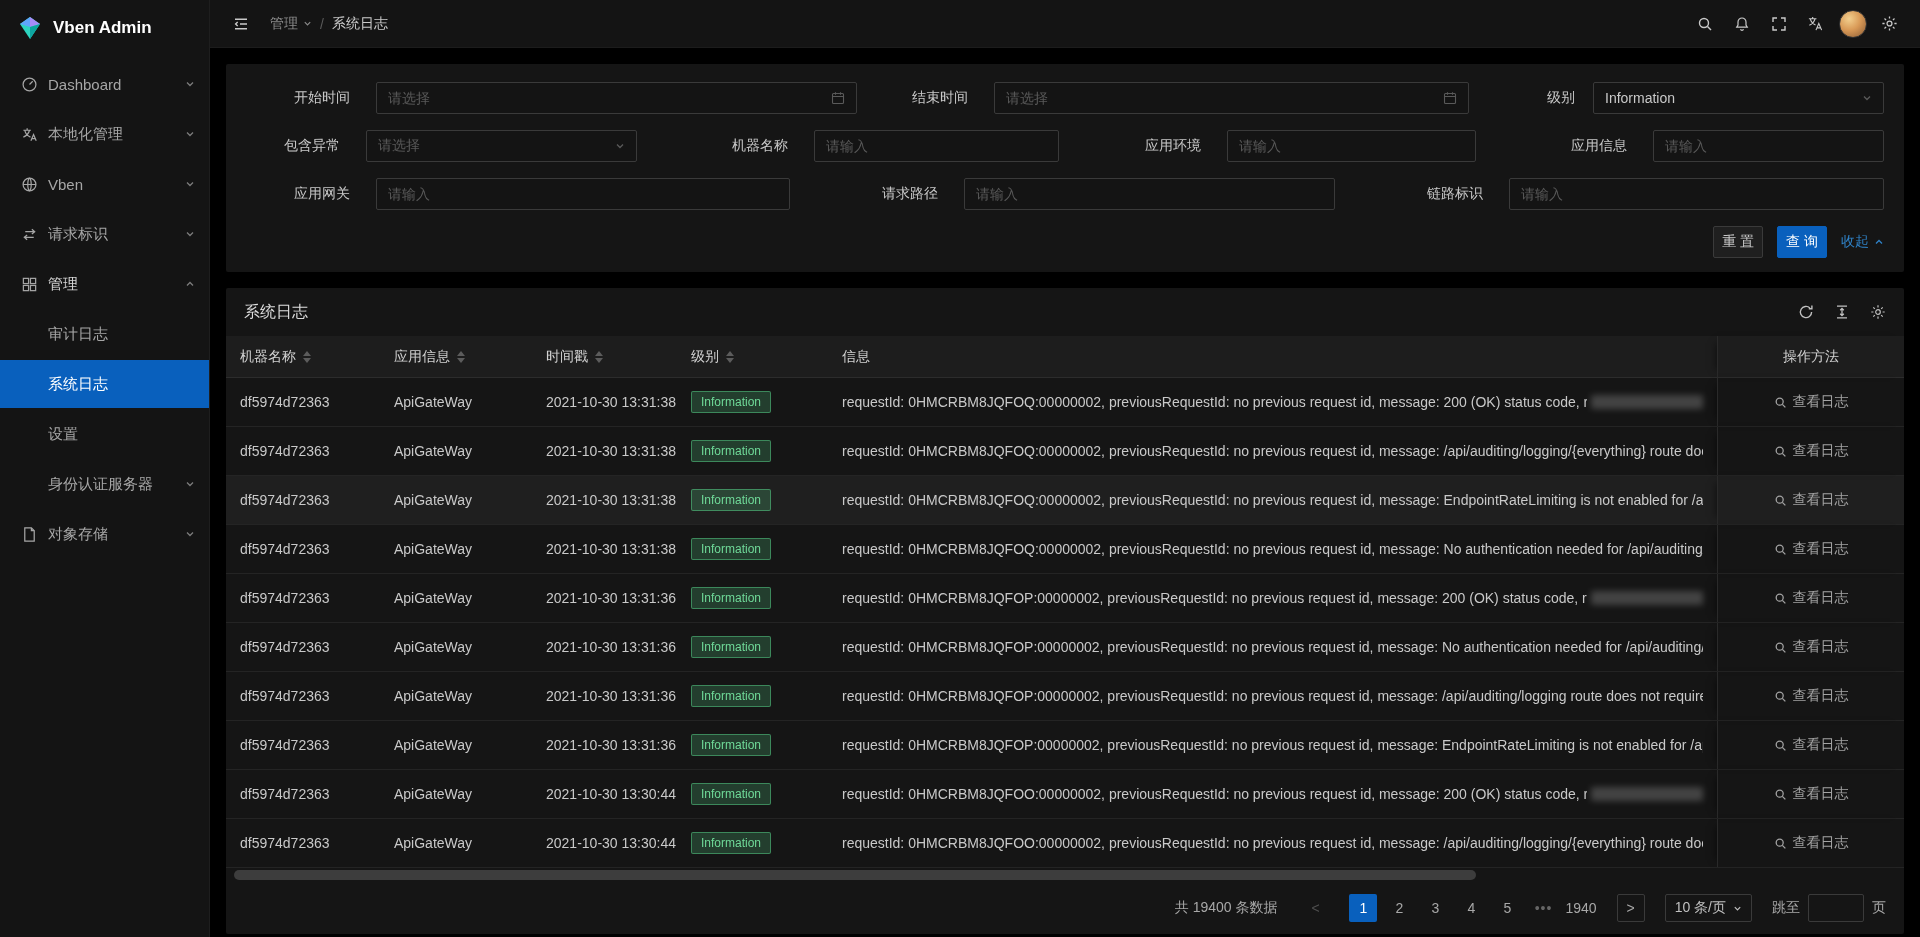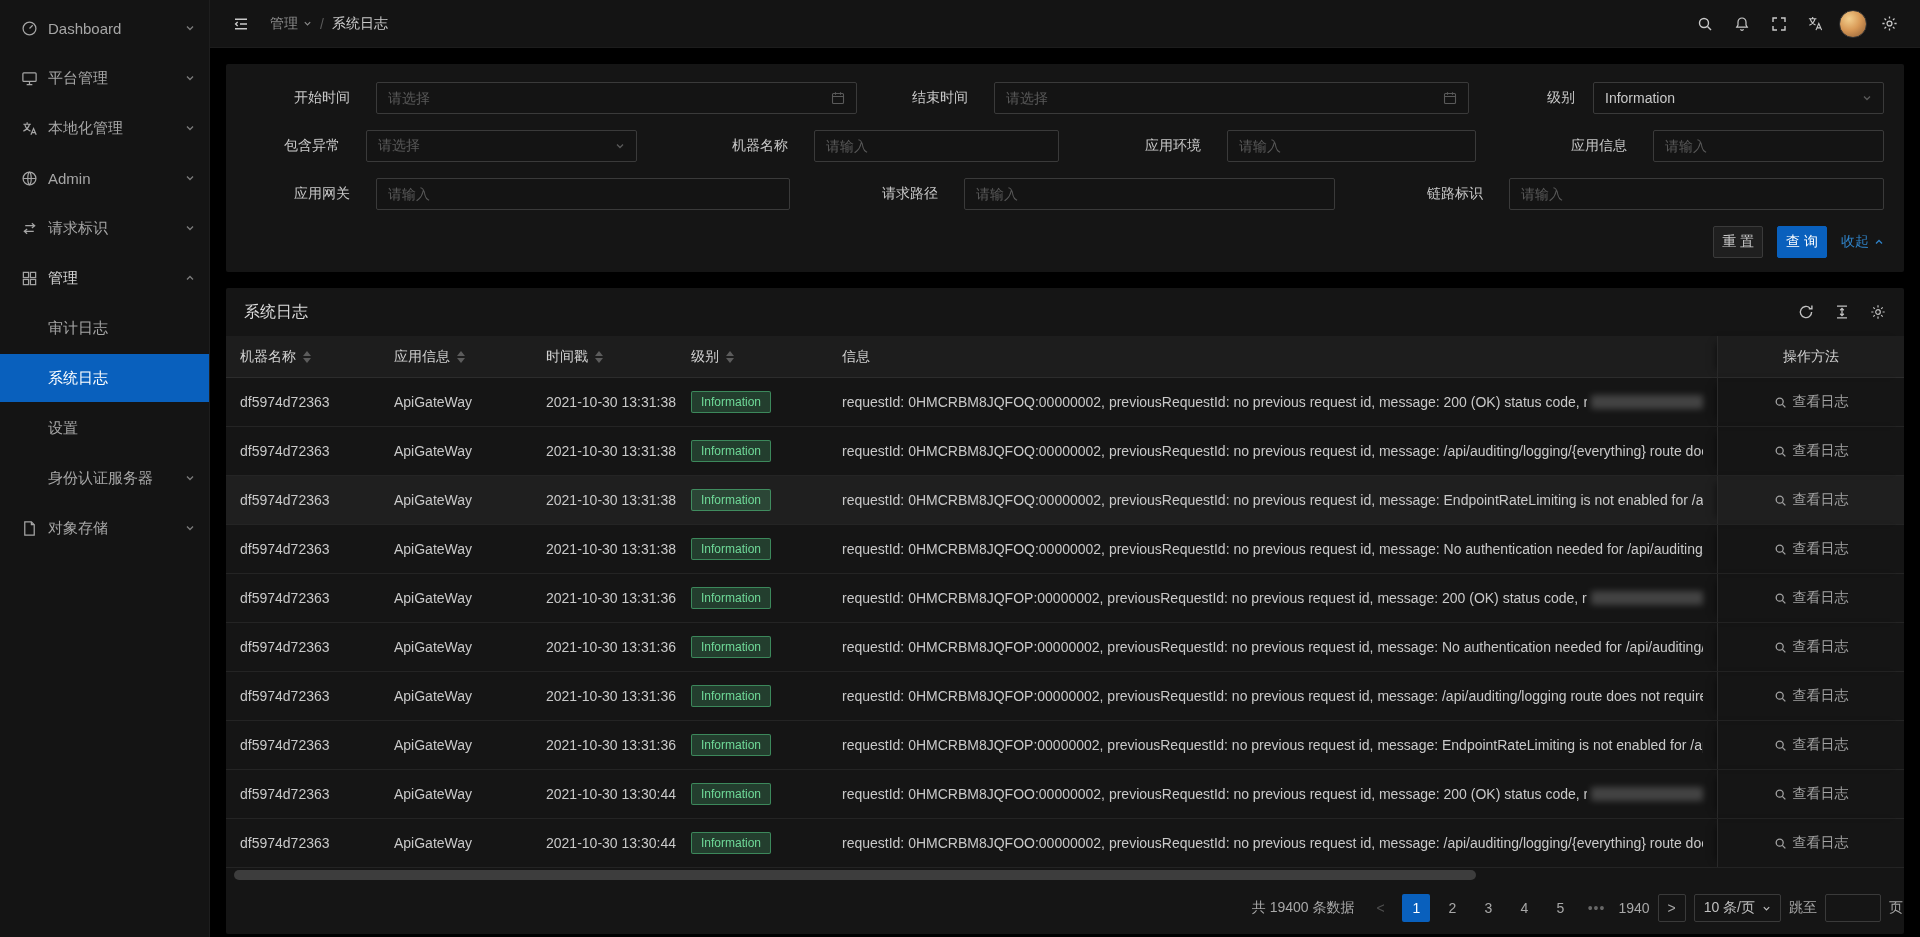--- a/index.html
+++ b/index.html
@@ -82,70 +82,67 @@
   .badge{font-size:12px;line-height:1;padding:4px 9px;border-radius:2px;background:rgba(85,209,135,.22);border:1px solid rgba(85,209,135,.5);color:#6fd998}
   .msg-text{overflow:hidden;white-space:nowrap}
   .redact{display:inline-block;width:112px;height:14px;margin-left:4px;background:#9a9a9a;opacity:.35;filter:blur(3px);border-radius:2px;flex-shrink:0}
   .view-link{color:#a3a3a3;display:flex;align-items:center;gap:6px;cursor:pointer;background:none;border:none;font:inherit}
 
   
   .h-scroll{height:14px;position:relative;background:#151515}
   .h-thumb{position:absolute;left:8px;top:2px;height:10px;width:74%;background:#3d3d3d;border-radius:5px;cursor:pointer}
 
   
-  .pager{height:52px;display:flex;align-items:center;justify-content:flex-end;gap:8px;padding:0 1px;color:#a8a8a8;font-size:14px}
+  .pager{height:52px;display:flex;align-items:center;justify-content:flex-end;gap:20px;padding:0 18px;color:#a8a8a8;font-size:14px}
   .pager-total{margin-right:4px;color:#a8a8a8}
   .pages{display:flex;align-items:center;gap:8px}
   .page-btn{min-width:28px;height:28px;display:flex;align-items:center;justify-content:center;background:transparent;border:none;color:#a8a8a8;font:inherit;cursor:pointer;border-radius:2px}
   .page-btn.active{background:#0960bd;color:#fff}
   .page-btn.ellipsis{color:#666;letter-spacing:1px}
   .nav-btn{width:28px;height:28px;display:flex;align-items:center;justify-content:center;background:transparent;font:inherit;cursor:pointer;border-radius:2px}
   .prev{border:none;color:#4f4f4f}
   .next{border:1px solid #3a3a3a;color:#a8a8a8}
   .per-page{height:28px;border:1px solid #3a3a3a;border-radius:2px;padding:0 9px;display:flex;align-items:center;gap:7px;cursor:pointer;color:#c0c0c0}
   .jump{display:flex;align-items:center;gap:8px}
   .jump-input{width:56px;height:28px;border:1px solid #3a3a3a;border-radius:2px;background:transparent;outline:none;color:#c9c9c9;padding:0 6px;font:inherit}
 </style>
 </head>
 <body>
 
 <div class="app">
 
   <aside class="sidebar">
+    <div class="logo">
+      <span>
+        <svg width="28" height="28" viewBox="0 0 28 28">
+          <polygon points="14,3 24,10 14,25 4,10" fill="#2dd4bf"></polygon>
+          <polygon points="14,3 24,10 14,13" fill="#a78bfa"></polygon>
+          <polygon points="14,3 4,10 14,13" fill="#60a5fa"></polygon>
+          <polygon points="14,13 24,10 14,25" fill="#0ea5a0"></polygon>
+        </svg>
+      </span>
+      <span class="logo-title">Vben Admin</span>
+    </div>
 
     <nav class="menu">
       <div class="menu-item">
         <span class="mi-icon">
           <svg width="17" height="17" viewBox="0 0 18 18" fill="none" stroke="currentColor" stroke-width="1.3">
               <circle cx="9" cy="9" r="6.8"></circle>
               <path d="M9 9l3.4-3.4M9 9v.01"></path>
             </svg>
         </span>
         <span class="mi-label">Dashboard</span>
         <span class="mi-chevron">
           <svg width="10" height="10" viewBox="0 0 10 10" fill="none" stroke="currentColor" stroke-width="1.3">
               <path d="M2 3.5l3 3 3-3"></path>
             </svg>
         </span>
       </div>
 
-      <div class="menu-item">
-        <span class="mi-icon">
-          <svg width="17" height="17" viewBox="0 0 18 18" fill="none" stroke="currentColor" stroke-width="1.3">
-              <rect x="2" y="3" width="14" height="9" rx="1"></rect>
-              <path d="M6 15.5h6M9 12v3.5"></path>
-            </svg>
-        </span>
-        <span class="mi-label">平台管理</span>
-        <span class="mi-chevron">
-          <svg width="10" height="10" viewBox="0 0 10 10" fill="none" stroke="currentColor" stroke-width="1.3">
-              <path d="M2 3.5l3 3 3-3"></path>
-            </svg>
-        </span>
-      </div>
 
       <div class="menu-item">
         <span class="mi-icon">
           <svg width="17" height="17" viewBox="0 0 18 18" fill="none" stroke="currentColor" stroke-width="1.3">
               <path d="M2.5 4.5h8M6.5 2.5v2M4 4.5c.6 3.2 2.6 5.6 6 7.3M9 4.5c-.8 3.2-3 5.8-6.5 7.3"></path>
               <path d="M10.5 15.5l2.8-6.5 2.8 6.5M11.6 13.3h3.4"></path>
             </svg>
         </span>
         <span class="mi-label">本地化管理</span>
         <span class="mi-chevron">
@@ -155,21 +152,21 @@
         </span>
       </div>
 
       <div class="menu-item">
         <span class="mi-icon">
           <svg width="17" height="17" viewBox="0 0 18 18" fill="none" stroke="currentColor" stroke-width="1.3">
               <circle cx="9" cy="9" r="6.8"></circle>
               <path d="M2.2 9h13.6M9 2.2c2.4 2 2.4 11.6 0 13.6M9 2.2c-2.4 2-2.4 11.6 0 13.6"></path>
             </svg>
         </span>
-        <span class="mi-label">Admin</span>
+        <span class="mi-label">Vben</span>
         <span class="mi-chevron">
           <svg width="10" height="10" viewBox="0 0 10 10" fill="none" stroke="currentColor" stroke-width="1.3">
               <path d="M2 3.5l3 3 3-3"></path>
             </svg>
         </span>
       </div>
 
       <div class="menu-item">
         <span class="mi-icon">
           <svg width="17" height="17" viewBox="0 0 18 18" fill="none" stroke="currentColor" stroke-width="1.3">

